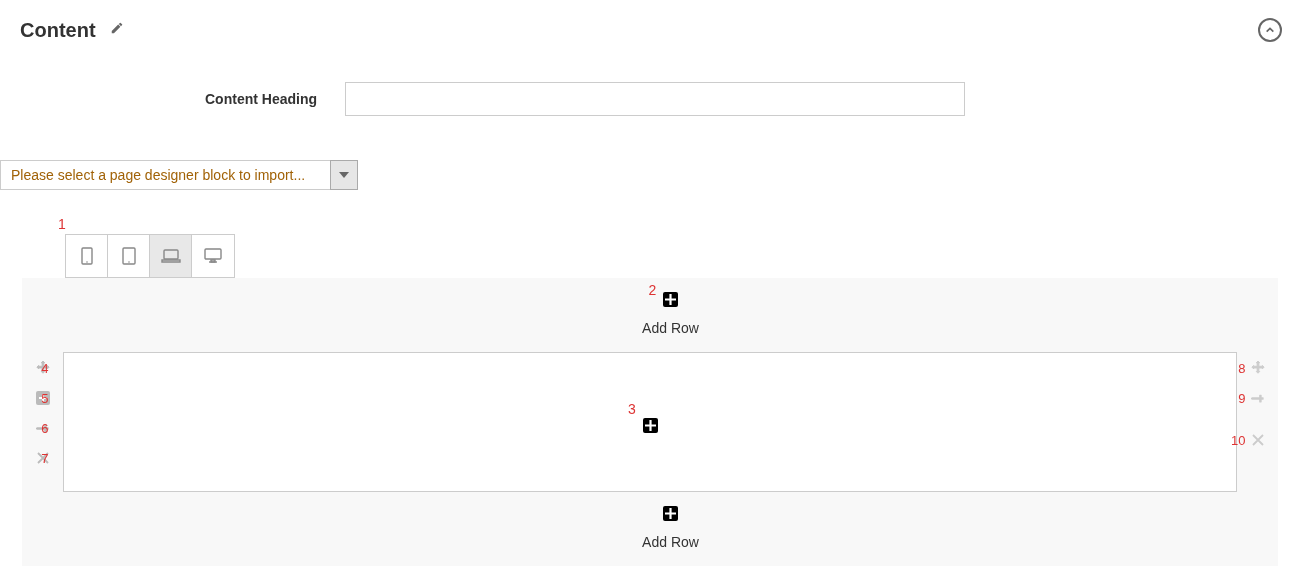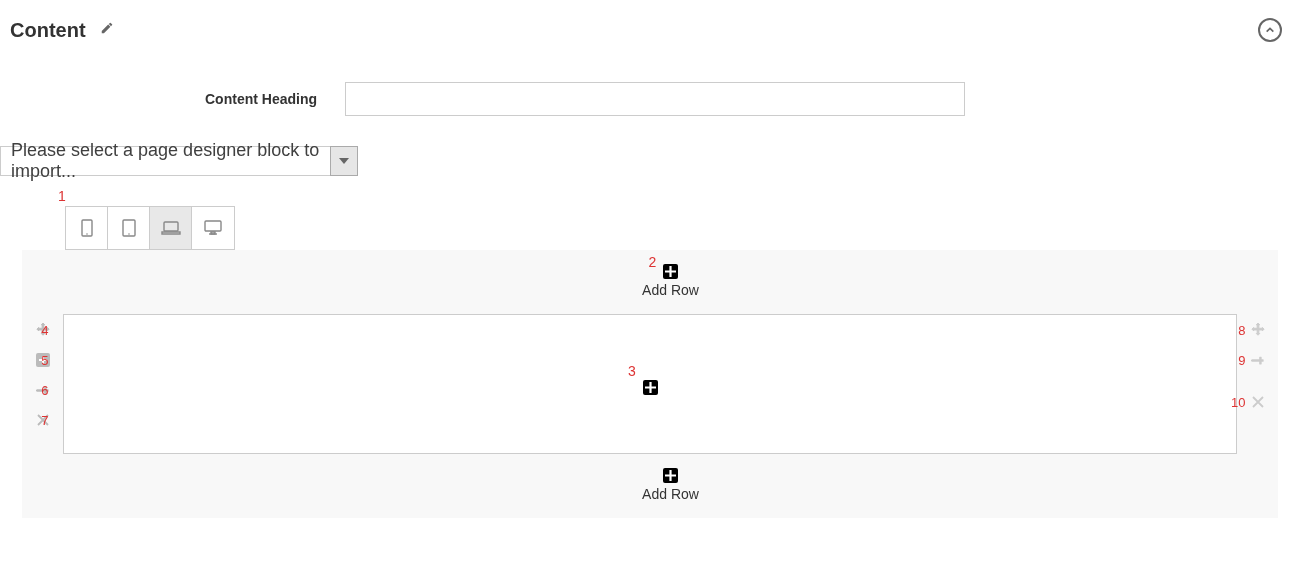--- a/index.html
+++ b/index.html
@@ -9,21 +9,21 @@
       background: #fff;
       color: #333;
       width: 1300px;
       height: 585px;
     }
 
     .section-header {
       display: flex;
       justify-content: space-between;
       align-items: center;
-      padding: 18px 18px 10px 10px;
+      padding: 18px 18px 10px 20px;
     }
     .section-header-left {
       display: flex;
       align-items: center;
       gap: 14px;
     }
     .section-title {
       font-size: 20px;
       font-weight: 600;
       color: #333;
@@ -50,21 +50,21 @@
       fill: none;
       stroke-width: 2;
     }
 
     .form-area {
       padding: 30px 0 0 0;
     }
     .form-row {
       display: flex;
       align-items: center;
-      margin-bottom: 30px;
+      margin-bottom: 44px;
     }
     .form-label {
       width: 345px;
       text-align: right;
       padding-right: 28px;
       font-size: 14px;
       font-weight: 600;
       color: #333;
     }
     .text-input {
@@ -77,22 +77,22 @@
 
     .select-wrap {
       display: flex;
     }
     .select-field {
       width: 330px;
       height: 30px;
       border: 1px solid #ccc;
       border-right: none;
       padding: 0 10px;
-      font-size: 18px;
-      color: #404040;
+      font-size: 14px;
+      color: #a16207;
       display: flex;
       align-items: center;
     }
     .select-arrow {
       width: 28px;
       height: 30px;
       border: 1px solid #aaa;
       background: #e6e6e6;
       display: flex;
       align-items: center;
@@ -156,21 +156,21 @@
       border-radius: 2px;
       text-align: center;
       line-height: 15px;
       font-size: 13px;
       font-weight: bold;
       position: relative;
     }
     .plus-box svg { width: 11px; height: 11px; fill: #fff; vertical-align: middle; margin-top: -2px; }
     .add-row-label {
       display: block;
-      margin-top: 2px;
+      margin-top: 12px;
       font-size: 14px;
       color: #333;
     }
 
     .content-row {
       display: flex;
       position: relative;
     }
     .row-tools-left, .row-tools-right {
       width: 41px;

